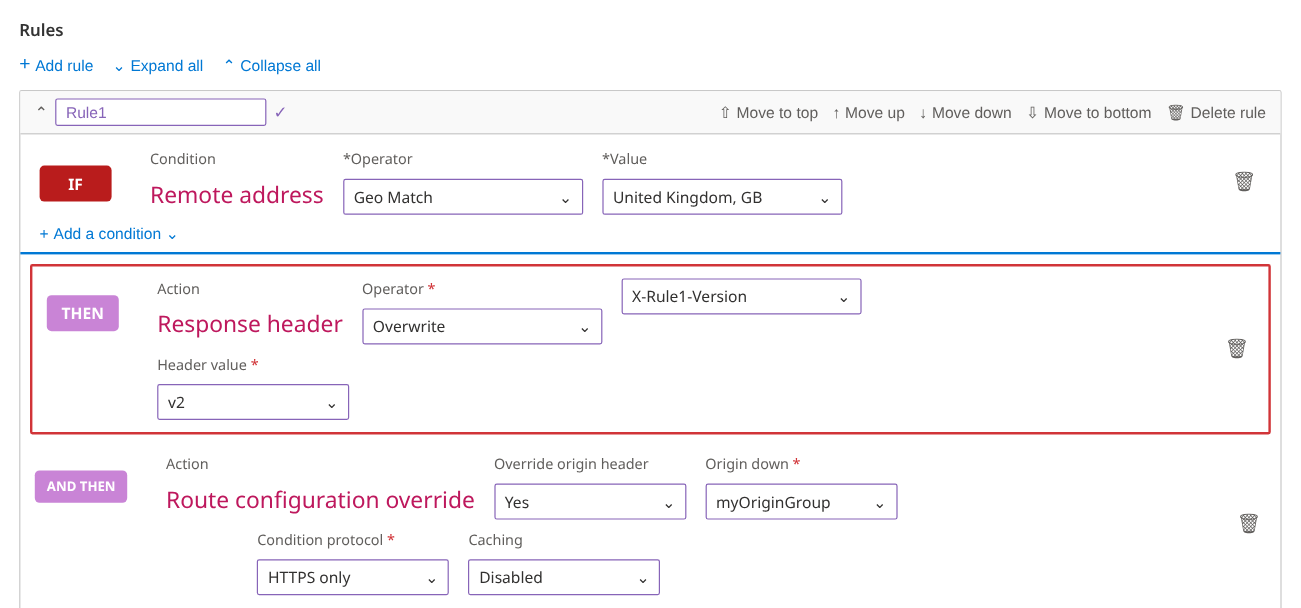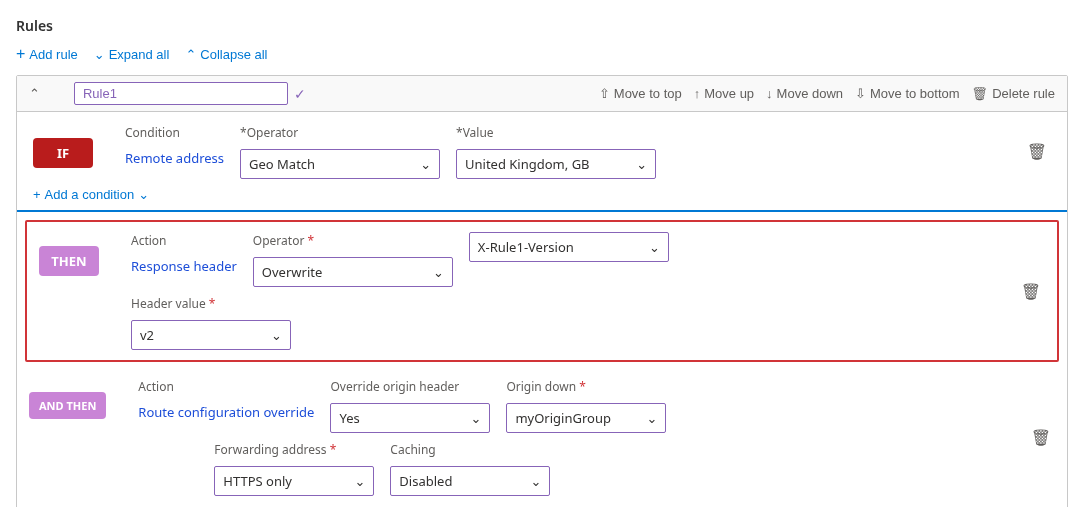--- a/index.html
+++ b/index.html
@@ -59,26 +59,25 @@
       display: flex;
       align-items: center;
       gap: 12px;
       font-size: 13px;
       color: #605e5c;
     }
     .rule-name-input {
       border: 1px solid #8a8886;
       padding: 3px 8px;
       font-size: 13px;
-      width: 214px;
+      width: 176px;
       color: #8764b8;
       border-color: #8764b8;
       border-radius: 2px;
       outline: none;
-      margin-left: 28px;
     }
     .check-icon { color: #8764b8; font-size: 14px; }
     .header-action-btn {
       display: flex;
       align-items: center;
       gap: 4px;
       color: #605e5c;
       cursor: pointer;
       background: none;
       border: none;
@@ -114,22 +113,22 @@
       display: flex;
       align-items: flex-start;
       gap: 16px;
     }
     .field-group {
       display: flex;
       flex-direction: column;
       gap: 4px;
     }
     .field-value {
-      font-size: 13px;
-      color: #1d4ed8;
+      font-size: 19px;
+      color: #be185d;
     }
     .dropdown {
       display: flex;
       align-items: center;
       justify-content: space-between;
       border: 1px solid #8764b8;
       border-radius: 2px;
       padding: 5px 8px;
       cursor: pointer;
       background: #fff;
@@ -355,21 +354,21 @@
             <div class="dropdown dropdown-sm">
               <span>myOriginGroup</span>
               <span>⌄</span>
             </div>
           </div>
         </div>
         <div class="row-fields" style="margin-top:8px;">
           <div class="field-group" style="min-width:60px;"></div>
           <div class="field-group">
             <div class="col-label">
-              <span>Forwarding address</span>
+              <span>Condition protocol</span>
               <span style="color:#d13438;"> *</span>
             </div>
             <div class="dropdown dropdown-sm">
               <span>HTTPS only</span>
               <span>⌄</span>
             </div>
           </div>
           <div class="field-group">
             <div class="col-label">Caching</div>
             <div class="dropdown dropdown-sm">

